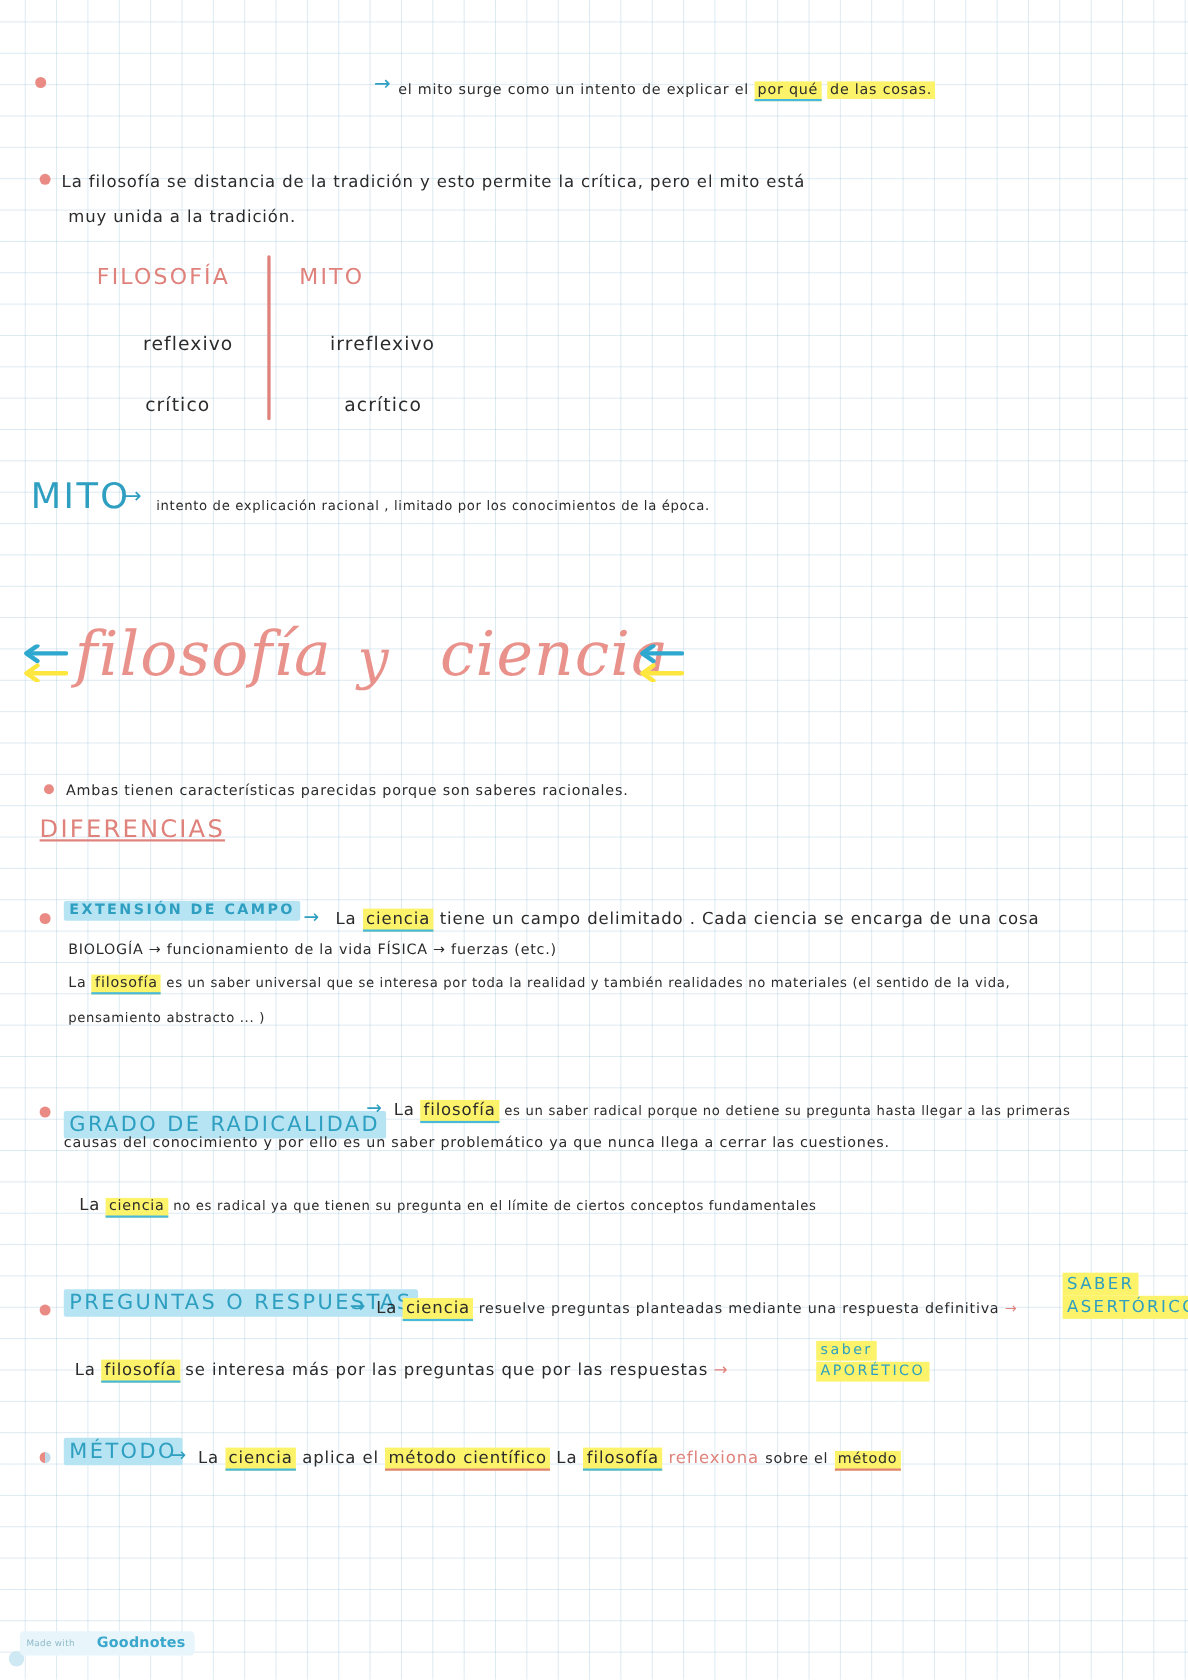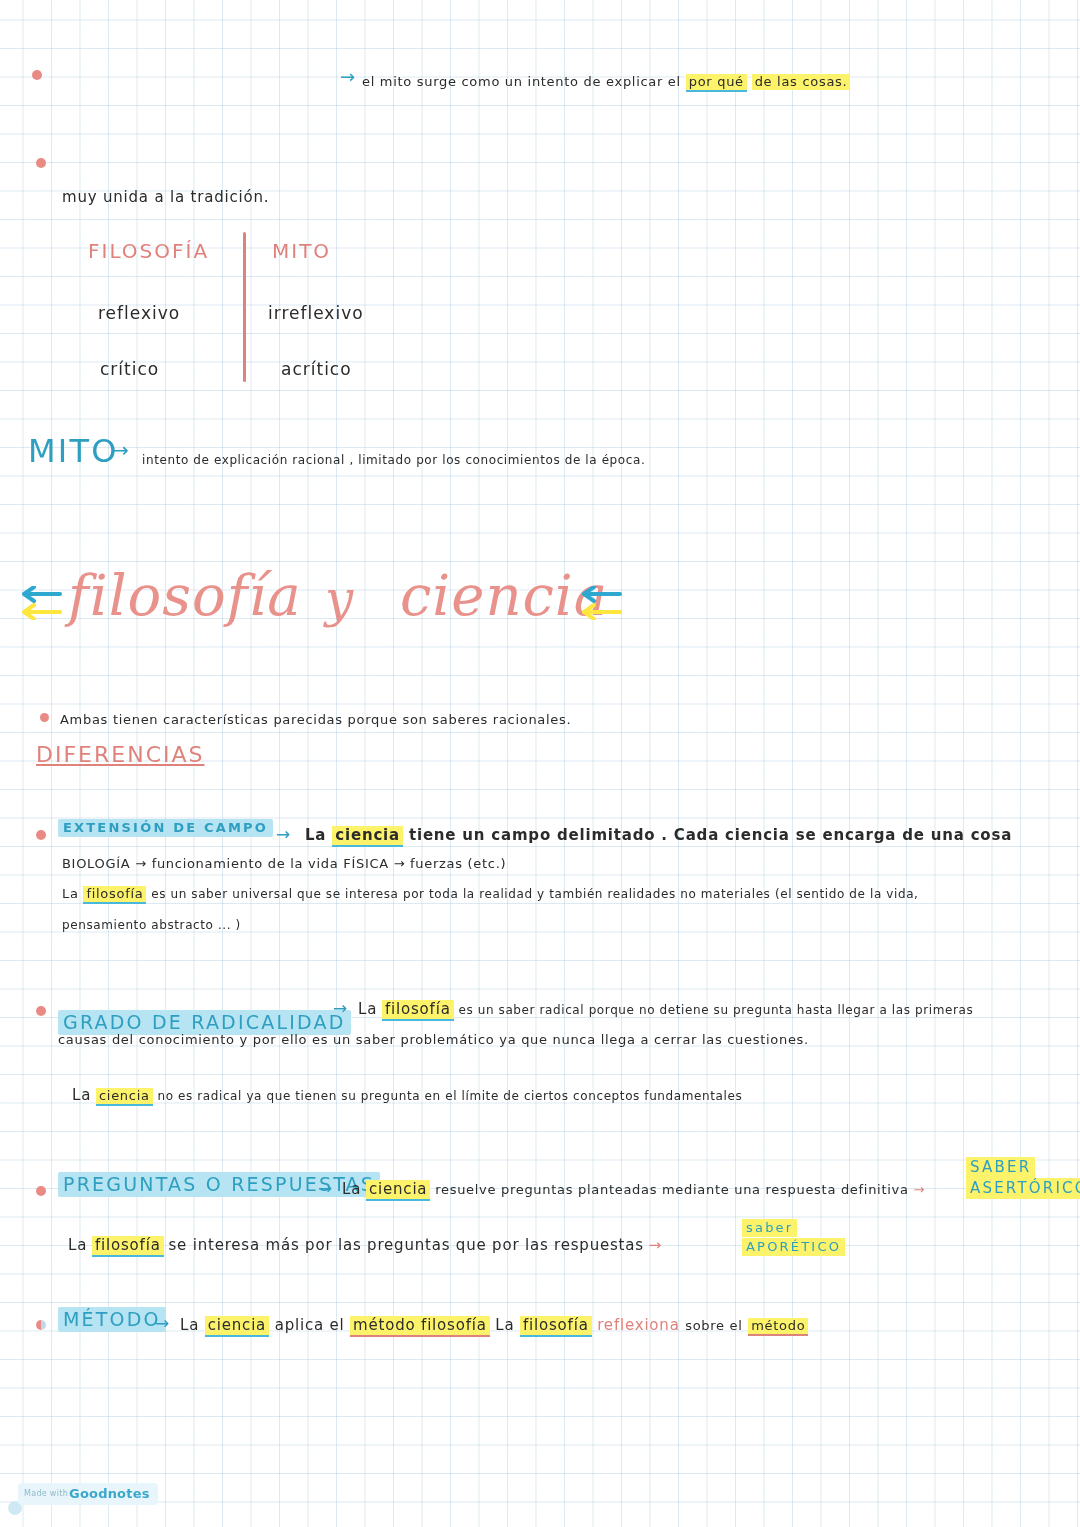--- a/index.html
+++ b/index.html
@@ -76,21 +76,21 @@
   .under-blue {
     border-bottom: 2px solid #49b8dd;
   }
   .under-pink {
     border-bottom: 2px solid #e0827c;
   }
 
   .tiny { font-size: 12px; letter-spacing: 0.6px; }
   .small { font-size: 13px; letter-spacing: 0.7px; }
   .med { font-size: 15px; letter-spacing: 0.8px; }
-  .lg { font-size: 17px; letter-spacing: 1px; }
+  .lg { font-size: 17px; letter-spacing: 1px; margin-left: 32px; }
 
   
   .arrow-teal { color: #2e9fc0; }
   .arrow-pink { color: #e0827c; }
 
   
   .vdivider {
     position: absolute;
     width: 3px;
     background: #e0827c;
@@ -113,21 +113,21 @@
     width: 44px;
     height: 34px;
   }
 
   .goodnotes {
     position: absolute;
     left: 18px;
     bottom: 22px;
     display: flex;
     align-items: center;
-    gap: 1px;
+    gap: 20px;
     background: #e8f6fb;
     border-radius: 4px;
     padding: 3px 8px 4px 6px;
   }
   .goodnotes .mw {
     font-size: 8px;
     color: #8fb9c9;
     letter-spacing: 0.3px;
   }
   .goodnotes .gn {
@@ -153,20 +153,23 @@
   <div class="abs arrow-teal" style="left:340px; top:66px; font-size:18px;">
     <span>→</span>
   </div>
   <div class="abs hand small" style="left:362px; top:74px;">
     <span>el mito surge como un intento de explicar el</span>
     <span class="hl-yellow under-blue">por qué</span>
     <span class="hl-yellow">de las cosas.</span>
   </div>
 
   <div class="bullet" style="left:36px; top:158px;"></div>
+  <div class="abs hand med" style="left:56px; top:156px;">
+    <span>La filosofía se distancia de la tradición y esto permite la crítica, pero el mito está</span>
+  </div>
   <div class="abs hand med" style="left:62px; top:188px;">
     <span>muy unida a la tradición.</span>
   </div>
 
   <div class="abs pink-head" style="left:88px; top:239px; font-size:20px;">
     <span>FILOSOFÍA</span>
   </div>
   <div class="abs pink-head" style="left:272px; top:239px; font-size:20px;">
     <span>MITO</span>
   </div>
@@ -228,21 +231,21 @@
     <span>DIFERENCIAS</span>
   </div>
 
   <div class="bullet" style="left:36px; top:830px;"></div>
   <div class="abs teal-head" style="left:58px; top:820px; font-size:13px;font-weight:bold;">
     <span class="hl-blue">EXTENSIÓN DE CAMPO</span>
   </div>
   <div class="abs arrow-teal" style="left:276px; top:824px; font-size:17px;">
     <span>→</span>
   </div>
-  <div class="abs hand med" style="left:305px; top:826px;font-weight:bold;">
+  <div class="abs hand med" style="left:305px; top:826px;">
     <span>La</span>
     <span class="hl-yellow under-blue">ciencia</span>
     <span>tiene un campo delimitado .  Cada ciencia   se    encarga   de una cosa</span>
   </div>
   <div class="abs hand small" style="left:62px; top:856px;">
     <span>BIOLOGÍA → funcionamiento de la vida      FÍSICA → fuerzas   (etc.)</span>
   </div>
   <div class="abs hand small" style="left:62px; top:886px;">
     <span>La</span>
     <span class="hl-yellow under-blue">filosofía</span>
@@ -306,21 +309,21 @@
   <div class="abs teal-head" style="left:58px; top:1308px; font-size:19px;">
     <span class="hl-blue">MÉTODO</span>
   </div>
   <div class="abs arrow-teal" style="left:155px; top:1313px; font-size:17px;">
     <span>→</span>
   </div>
   <div class="abs hand med" style="left:180px; top:1316px;">
     <span>La</span>
     <span class="hl-yellow under-blue">ciencia</span>
     <span>aplica el</span>
-    <span class="hl-yellow under-pink">método filosofía</span>
+    <span class="hl-yellow under-pink">método científico</span>
     <span>La</span>
     <span class="hl-yellow under-blue">filosofía</span>
     <span class="pink">reflexiona</span>
     <span class="small">sobre el</span>
     <span class="hl-yellow under-pink small">método</span>
   </div>
 
   <div class="corner-dot"></div>
   <div class="goodnotes">
     <span class="mw">Made with</span>

